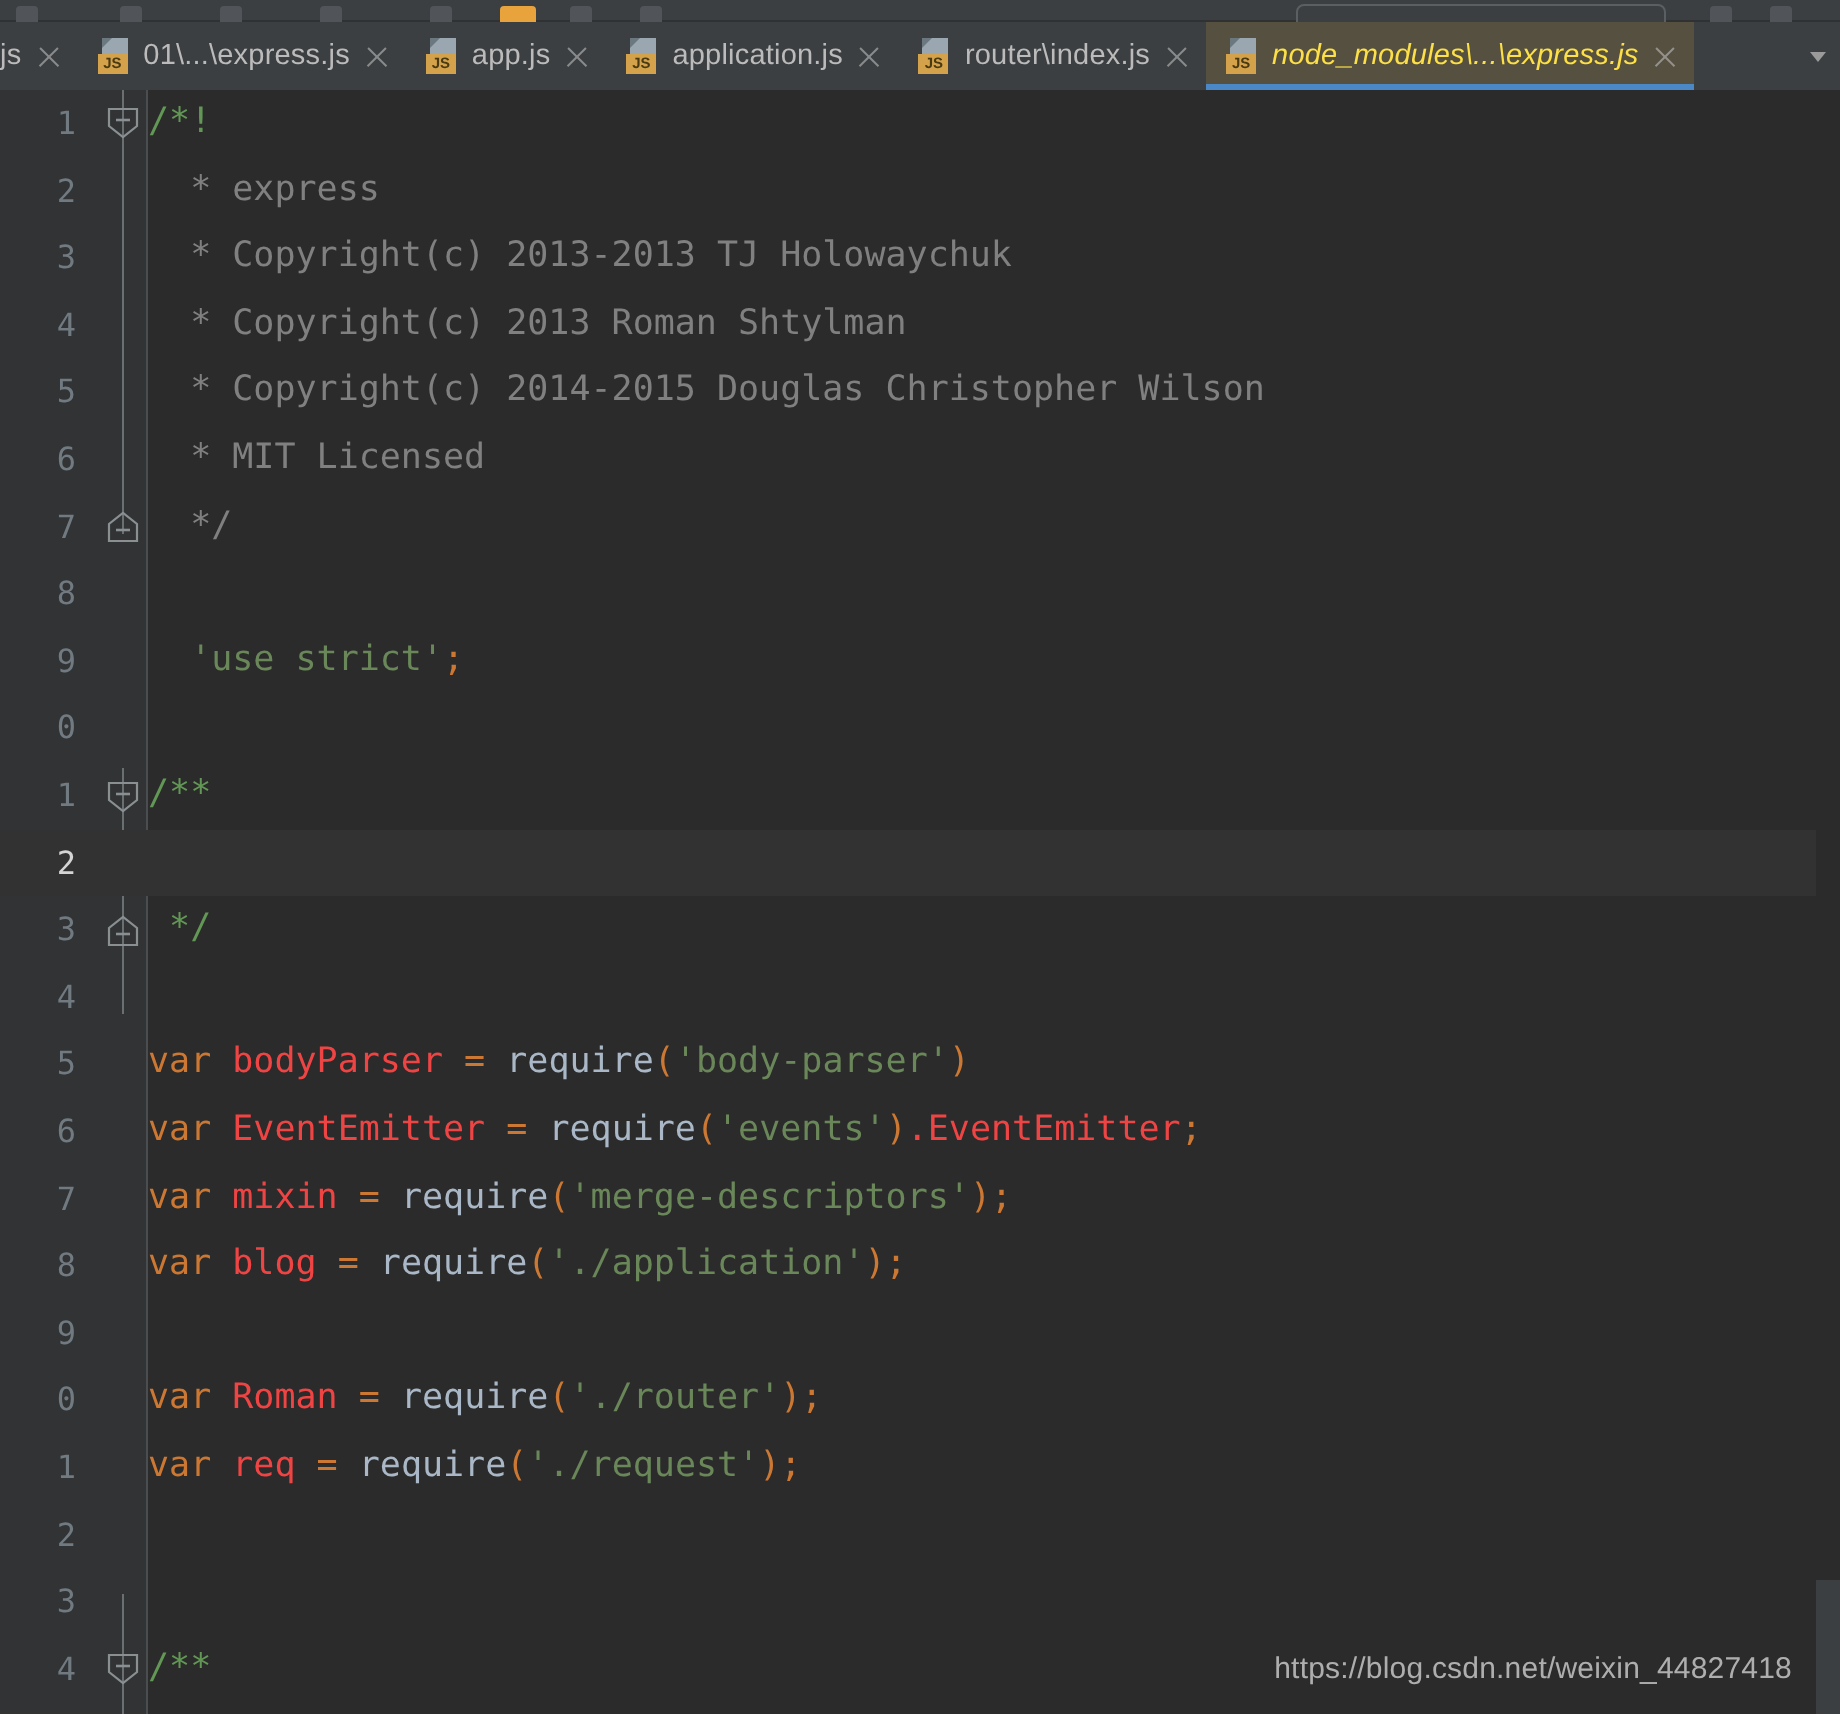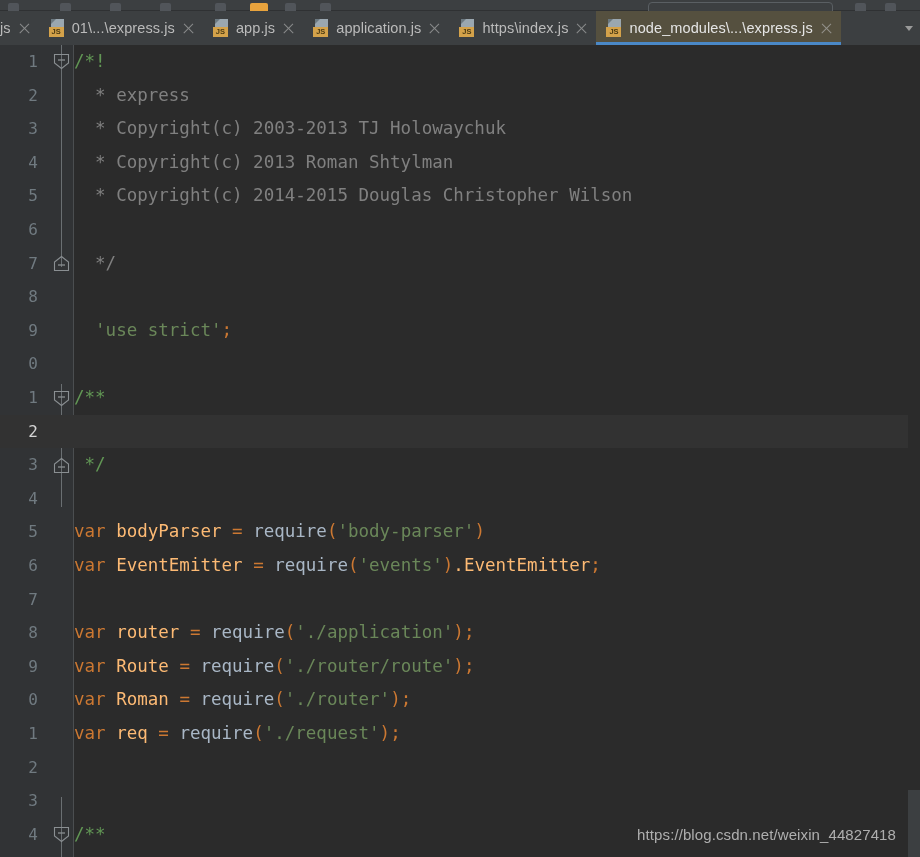--- a/index.html
+++ b/index.html
@@ -86,21 +86,21 @@
     left: 0; right: 0; bottom: 0;
     height: 3px;
     background: #4a88c7;
   }
   .tab-label {
     font-size: 14.5px;
     color: #bbbbbb;
     letter-spacing: 0.1px;
     margin-right: 7px;
   }
-  .tab.active .tab-label { color: #e5e5e5; }
+  .tab.active .tab-label { color: #fde047; font-style: italic; }
 
   
   .js-icon {
     position: relative;
     width: 17px;
     height: 18px;
     margin-right: 6px;
     flex: 0 0 auto;
   }
   .js-icon .page {
@@ -228,21 +228,21 @@
     color: #a9b7c6;
   }
 
   
   .c-comment  { color: #808080; }
   .c-doc      { color: #629755; }
   .c-doc-i    { color: #6a9b57; font-style: italic; }
   .c-kw       { color: #cc7832; }
   .c-str      { color: #6a8759; }
   .c-punct    { color: #cc7832; }
-  .c-ident    { color: #fdba74; margin-top: 24px; }
+  .c-ident    { color: #ef4444; margin-top: 24px; }
   .c-fn       { color: #a9b7c6; }
 
   
   .fold-line {
     position: absolute;
     left: 61px;
     width: 1px;
     background: #6a6f72;
   }
   .fold-marker {
@@ -337,21 +337,21 @@
       <span class="tab-label">application.js</span>
       <span class="tab-close"></span>
     </div>
 
     <div class="tab">
       <span class="js-icon">
         <span class="page"></span>
           <span class="fold"></span>
         <span class="badge">JS</span>
       </span>
-      <span class="tab-label">https\index.js</span>
+      <span class="tab-label">router\index.js</span>
       <span class="tab-close"></span>
     </div>
 
     <div class="tab active">
       <span class="js-icon">
         <span class="page"></span>
           <span class="fold"></span>
         <span class="badge">JS</span>
       </span>
       <span class="tab-label">node_modules\...\express.js</span>
@@ -409,35 +409,36 @@
       <span class="code"><span class="c-doc">/*!</span></span>
     </div>
 
     <div class="row" style="top:33.6px">
       <span class="lnum">2</span>
       <span class="code"><span class="c-comment">  * express</span></span>
     </div>
 
     <div class="row" style="top:67.2px">
       <span class="lnum">3</span>
-      <span class="code"><span class="c-comment">  * Copyright(c) 2003-2013 TJ Holowaychuk</span></span>
+      <span class="code"><span class="c-comment">  * Copyright(c) 2013-2013 TJ Holowaychuk</span></span>
     </div>
 
     <div class="row" style="top:100.8px">
       <span class="lnum">4</span>
       <span class="code"><span class="c-comment">  * Copyright(c) 2013 Roman Shtylman</span></span>
     </div>
 
     <div class="row" style="top:134.4px">
       <span class="lnum">5</span>
       <span class="code"><span class="c-comment">  * Copyright(c) 2014-2015 Douglas Christopher Wilson</span></span>
     </div>
 
     <div class="row" style="top:168px">
       <span class="lnum">6</span>
+      <span class="code"><span class="c-comment">  * MIT Licensed</span></span>
     </div>
 
     <div class="row" style="top:201.6px">
       <span class="lnum">7</span>
       <span class="code"><span class="c-comment">  */</span></span>
     </div>
 
     <div class="row" style="top:235.2px">
       <span class="lnum">8</span>
       <span class="code"></span>
@@ -477,30 +478,30 @@
       <span class="code"><span class="c-kw">var</span><span class="c-ident"> bodyParser </span><span class="c-punct">=</span><span class="c-fn"> require</span><span class="c-punct">(</span><span class="c-str">'body-parser'</span><span class="c-punct">)</span></span>
     </div>
 
     <div class="row" style="top:504px">
       <span class="lnum">6</span>
       <span class="code"><span class="c-kw">var</span><span class="c-ident"> EventEmitter </span><span class="c-punct">=</span><span class="c-fn"> require</span><span class="c-punct">(</span><span class="c-str">'events'</span><span class="c-punct">)</span><span class="c-ident">.EventEmitter</span><span class="c-punct">;</span></span>
     </div>
 
     <div class="row" style="top:537.6px">
       <span class="lnum">7</span>
+      <span class="code"><span class="c-kw">var</span><span class="c-ident"> mixin </span><span class="c-punct">=</span><span class="c-fn"> require</span><span class="c-punct">(</span><span class="c-str">'merge-descriptors'</span><span class="c-punct">);</span></span>
     </div>
 
     <div class="row" style="top:571.2px">
       <span class="lnum">8</span>
-      <span class="code"><span class="c-kw">var</span><span class="c-ident"> router </span><span class="c-punct">=</span><span class="c-fn"> require</span><span class="c-punct">(</span><span class="c-str">'./application'</span><span class="c-punct">);</span></span>
+      <span class="code"><span class="c-kw">var</span><span class="c-ident"> blog </span><span class="c-punct">=</span><span class="c-fn"> require</span><span class="c-punct">(</span><span class="c-str">'./application'</span><span class="c-punct">);</span></span>
     </div>
 
     <div class="row" style="top:604.8px">
       <span class="lnum">9</span>
-      <span class="code"><span class="c-kw">var</span><span class="c-ident"> Route </span><span class="c-punct">=</span><span class="c-fn"> require</span><span class="c-punct">(</span><span class="c-str">'./router/route'</span><span class="c-punct">);</span></span>
     </div>
 
     <div class="row" style="top:638.4px">
       <span class="lnum">0</span>
       <span class="code"><span class="c-kw">var</span><span class="c-ident"> Roman </span><span class="c-punct">=</span><span class="c-fn"> require</span><span class="c-punct">(</span><span class="c-str">'./router'</span><span class="c-punct">);</span></span>
     </div>
 
     <div class="row" style="top:672px">
       <span class="lnum">1</span>
       <span class="code"><span class="c-kw">var</span><span class="c-ident"> req </span><span class="c-punct">=</span><span class="c-fn"> require</span><span class="c-punct">(</span><span class="c-str">'./request'</span><span class="c-punct">);</span></span>

